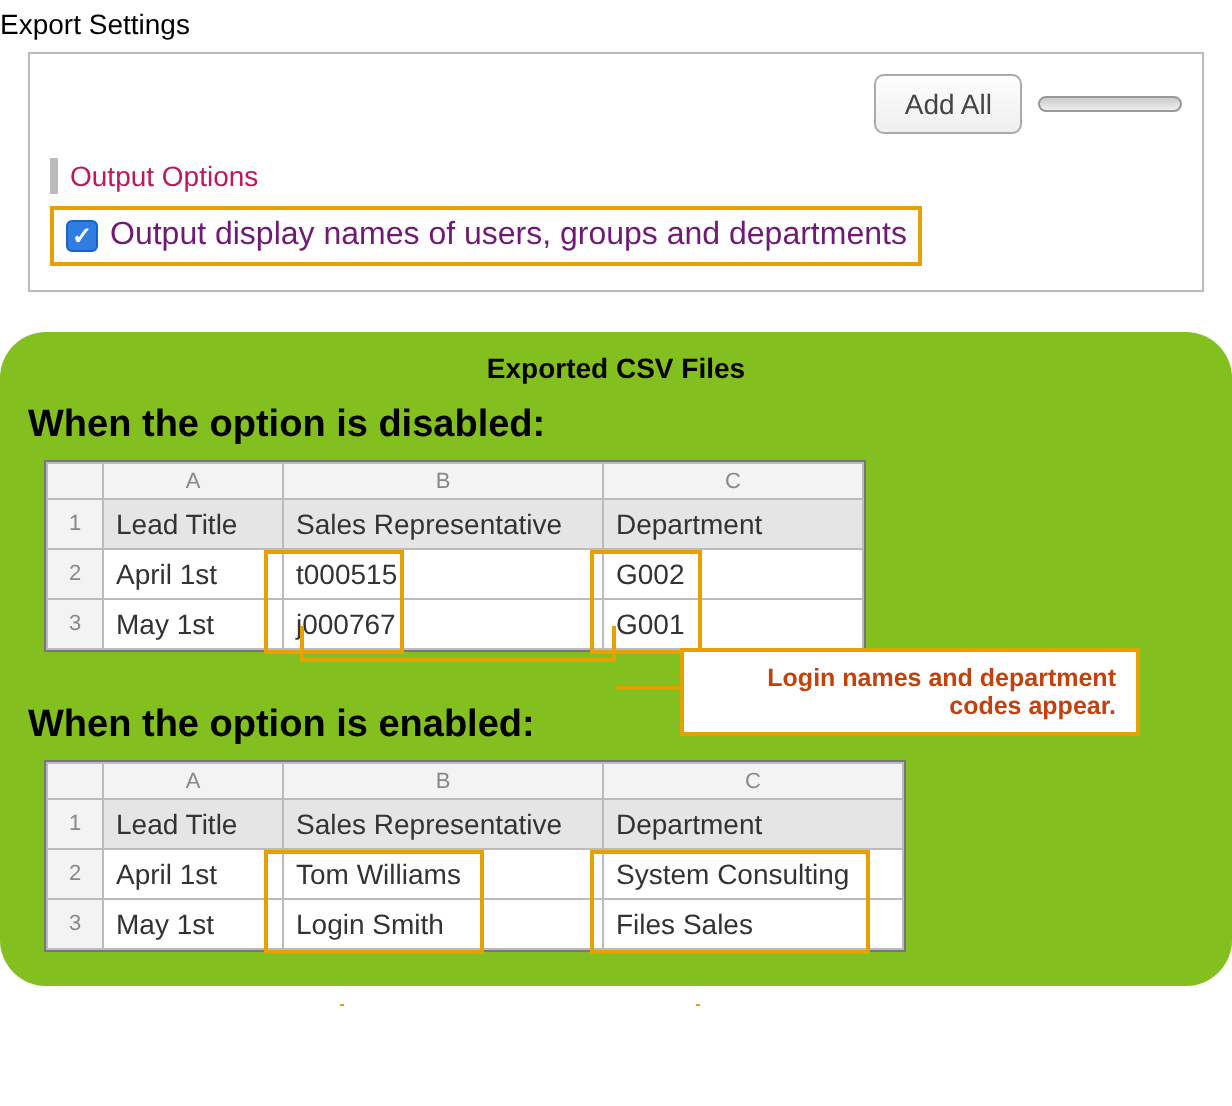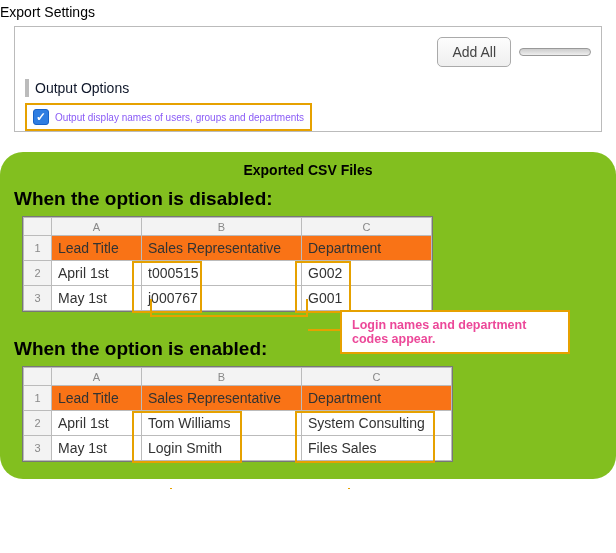--- a/index.html
+++ b/index.html
@@ -1,45 +1,45 @@
 <!DOCTYPE html>
 <html><head>
 <meta charset="utf-8">
 <style>
   * { box-sizing: border-box; margin: 0; padding: 0; }
   body { font-family: Arial, Helvetica, sans-serif; font-size: 13px; color: #000; background: #fff; width: 616px; }
   .title { font-weight: normal; font-size: 14px; padding: 4px 0 6px 0; }
-  .settings-box { border: 1px solid #bbb; margin: 0 14px 0 14px; padding: 10px 10px 0 10px; position: relative; background: #fff; }
+  .settings-box { border: 1px solid #bbb; margin: 0 14px 0 14px; padding: 10px 10px 12px 10px; position: relative; background: #fff; }
   .toolbar { display: flex; align-items: center; justify-content: flex-end; gap: 8px; padding-bottom: 12px; }
   .btn {
     background: linear-gradient(#fdfdfd, #efefef);
     border: 1px solid #aaa; border-radius: 5px; padding: 6px 14px;
     font-size: 14px; color: #444; cursor: pointer;
   }
   .slider-stub { width: 72px; height: 8px; background: linear-gradient(#ccc,#eee); border: 1px solid #999; border-radius: 4px; }
-  .section-hdr { display: flex; align-items: center; gap: 6px; color: #0f172a; font-size: 14px; margin-bottom: 6px; }
+  .section-hdr { display: flex; align-items: center; gap: 6px; color: #be185d; font-size: 14px; margin-bottom: 6px; }
   .vbar { width: 4px; height: 18px; background: #bbb; }
   .option-row { border: 2px solid #e6a100; padding: 4px 6px; display: inline-flex; align-items: center; gap: 6px; }
   .chk { width: 16px; height: 16px; border: 1px solid #1861c7; background: #2f7de1; border-radius: 3px; display: inline-flex; align-items: center; justify-content: center; color: #fff; font-size: 12px; font-weight: bold; }
-  .option-text { font-size: 10px; color: #8b5cf6; }
+  .option-text { font-size: 16px; color: #701a75; }
   .green-panel { background: #82bf1f; margin: 20px 0 10px 0; padding: 10px 14px 14px 14px; position: relative; border-radius: 23px; }
   .csv-title { text-align: center; font-weight: bold; font-size: 14px; margin-bottom: 10px; }
   .subhead { font-weight: bold; font-size: 19px; margin: 4px 0 6px 0; }
   .sheet { display: inline-block; background: #fff; border: 1px solid #777; margin-left: 8px; }
   table { border-collapse: collapse; }
   td, th { border: 1px solid #bbb; font-weight: normal; }
   .cornercell { width: 28px; height: 18px; background: #f3f3f3; }
   .colh { background: #f3f3f3; text-align: center; color: #888; font-size: 11px; height: 18px; }
   .rowh { background: #f3f3f3; text-align: center; color: #888; font-size: 11px; width: 18px; }
   .cell { padding: 4px 10px 4px 6px; font-size: 14px; color: #333; white-space: nowrap; }
-  .hdrcell { background: #f97316; }
+  .hdrcell { background: #e5e5e5; }
   .colA { width: 90px; } .colB { width: 160px; } .colC { width: 130px; }
   .hl-box { position: absolute; border: 2px solid #e6a100; pointer-events: none; }
   .connector { position: absolute; border-left: 2px solid #e6a100; border-bottom: 2px solid #e6a100; border-right: 2px solid #e6a100; pointer-events:none; }
-  .callout { position: absolute; border: 2px solid #e6a100; background: #fff; padding: 6px 10px; font-weight: bold; font-size: 12.5px; color: #ec4899; max-width: 230px; }
+  .callout { position: absolute; border: 2px solid #e6a100; background: #fff; padding: 6px 10px; font-weight: bold; font-size: 12.5px; color: #c2410c; max-width: 230px; text-align: right; }
 </style>
 </head>
 <body>
 
 <div class="title">Export Settings</div>
 
 <div class="settings-box">
   <div class="toolbar">
     <button class="btn">Add All</button>
     <div class="slider-stub"></div>

